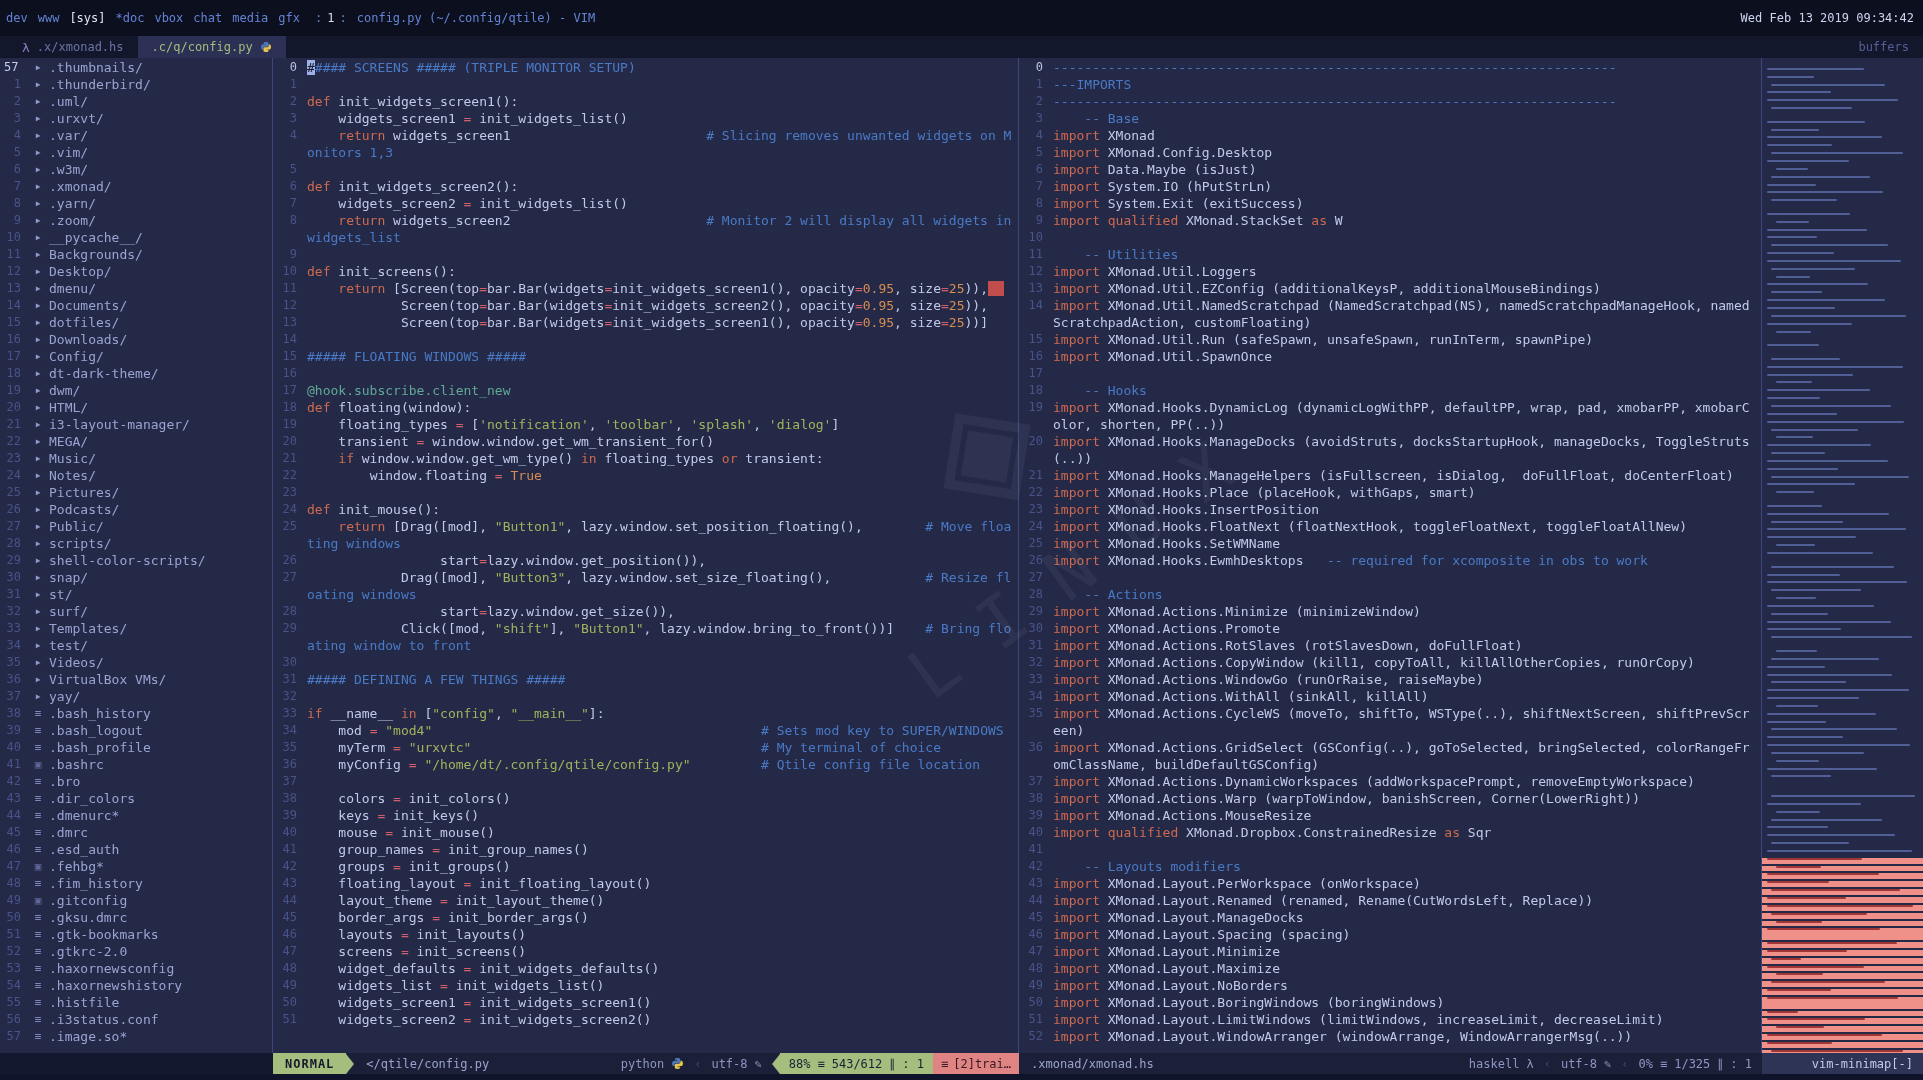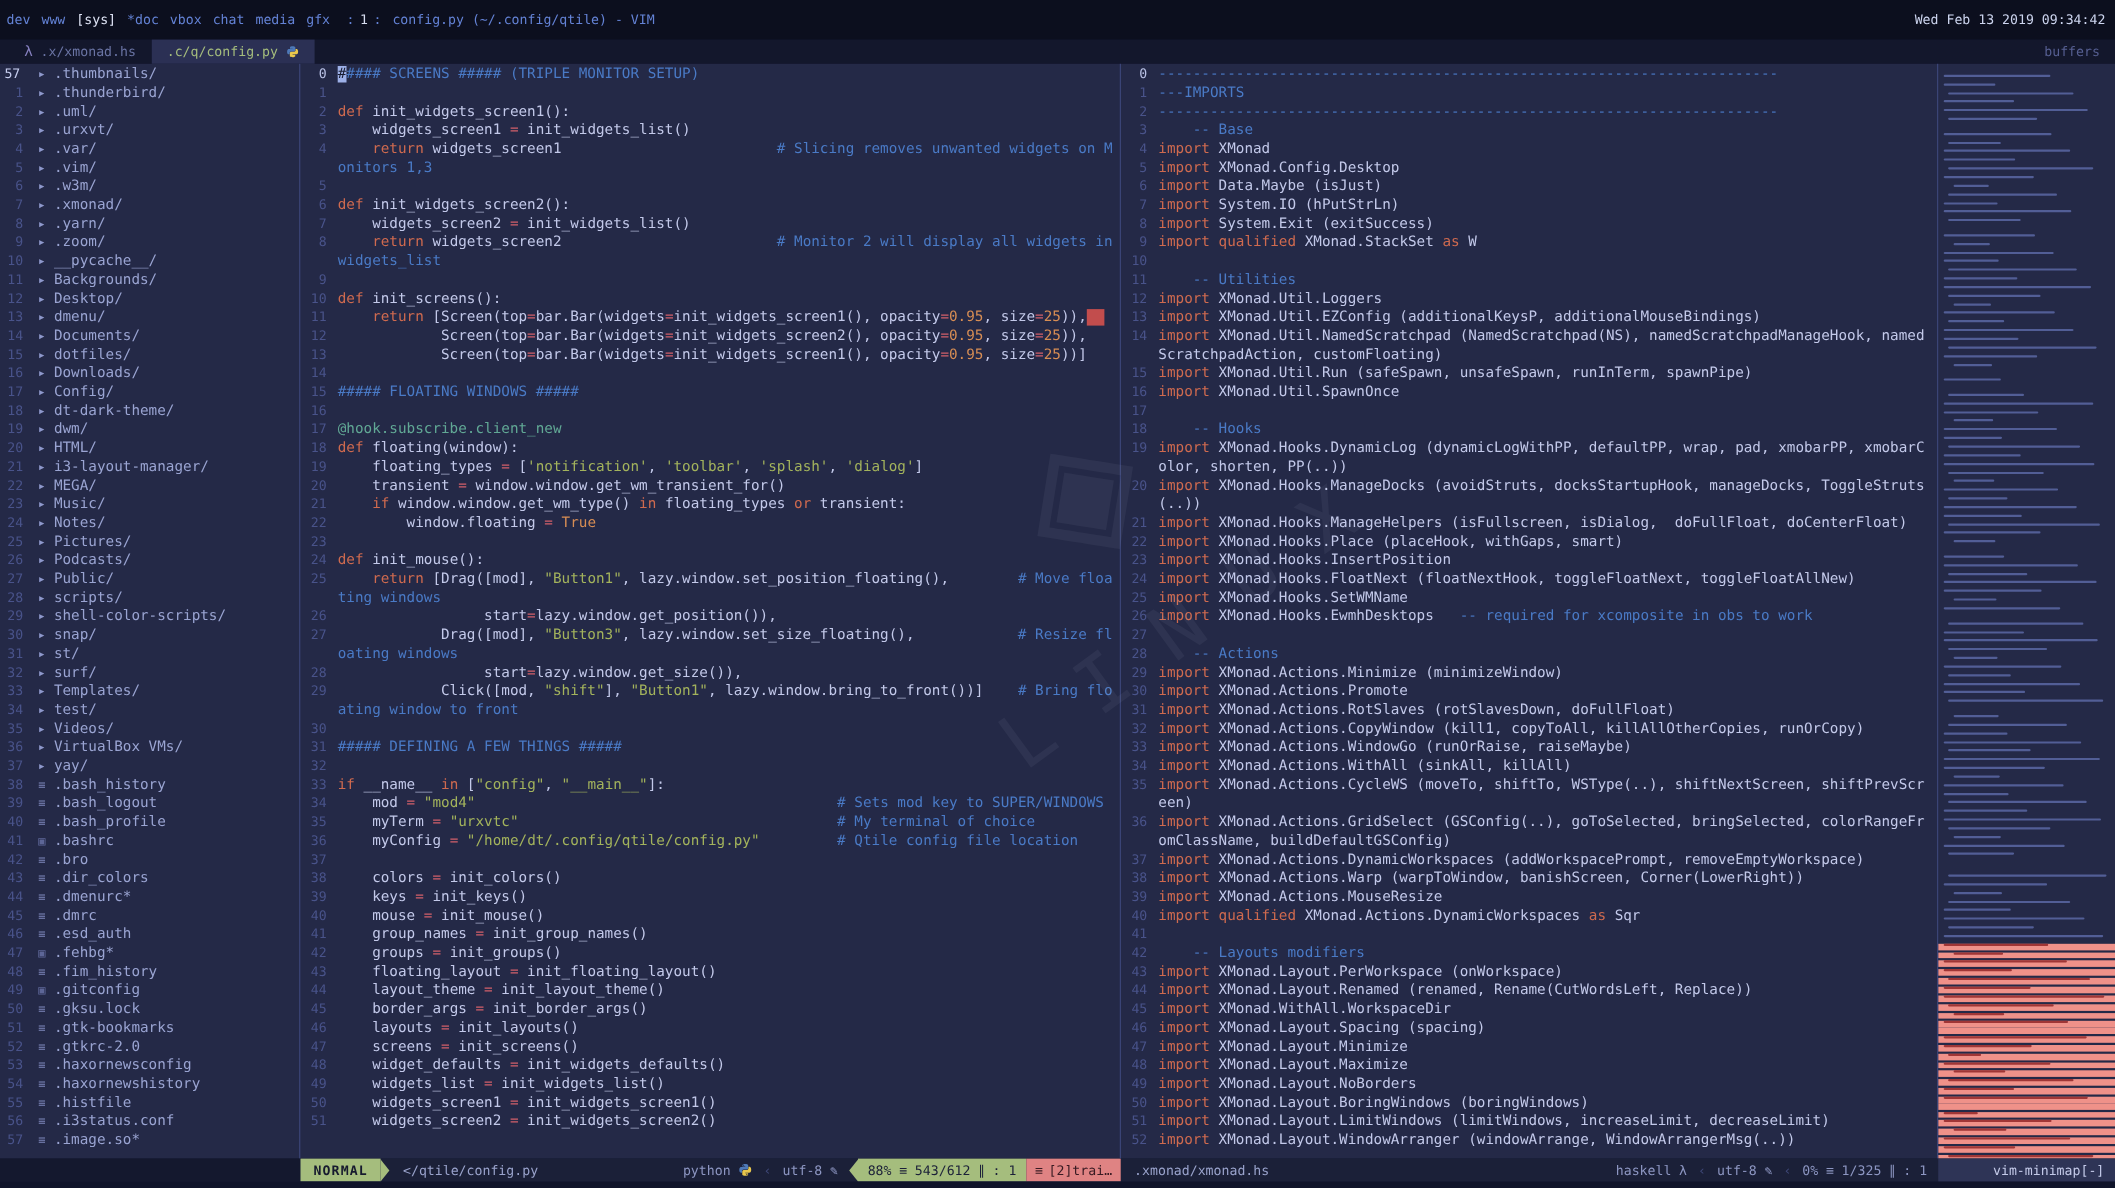--- a/index.html
+++ b/index.html
@@ -171,21 +171,21 @@
         <div class="trow"><span class="tn">40</span><span class="ticon ">≡</span><span class="tname">.bash_profile</span></div>
         <div class="trow"><span class="tn">41</span><span class="ticon special">▣</span><span class="tname">.bashrc</span></div>
         <div class="trow"><span class="tn">42</span><span class="ticon ">≡</span><span class="tname">.bro</span></div>
         <div class="trow"><span class="tn">43</span><span class="ticon ">≡</span><span class="tname">.dir_colors</span></div>
         <div class="trow"><span class="tn">44</span><span class="ticon ">≡</span><span class="tname">.dmenurc*</span></div>
         <div class="trow"><span class="tn">45</span><span class="ticon ">≡</span><span class="tname">.dmrc</span></div>
         <div class="trow"><span class="tn">46</span><span class="ticon ">≡</span><span class="tname">.esd_auth</span></div>
         <div class="trow"><span class="tn">47</span><span class="ticon special">▣</span><span class="tname">.fehbg*</span></div>
         <div class="trow"><span class="tn">48</span><span class="ticon ">≡</span><span class="tname">.fim_history</span></div>
         <div class="trow"><span class="tn">49</span><span class="ticon special">▣</span><span class="tname">.gitconfig</span></div>
-        <div class="trow"><span class="tn">50</span><span class="ticon ">≡</span><span class="tname">.gksu.lock</span></div>
+        <div class="trow"><span class="tn">50</span><span class="ticon ">≡</span><span class="tname">.gksu.dmrc</span></div>
         <div class="trow"><span class="tn">51</span><span class="ticon ">≡</span><span class="tname">.gtk-bookmarks</span></div>
         <div class="trow"><span class="tn">52</span><span class="ticon ">≡</span><span class="tname">.gtkrc-2.0</span></div>
         <div class="trow"><span class="tn">53</span><span class="ticon ">≡</span><span class="tname">.haxornewsconfig</span></div>
         <div class="trow"><span class="tn">54</span><span class="ticon ">≡</span><span class="tname">.haxornewshistory</span></div>
         <div class="trow"><span class="tn">55</span><span class="ticon ">≡</span><span class="tname">.histfile</span></div>
         <div class="trow"><span class="tn">56</span><span class="ticon ">≡</span><span class="tname">.i3status.conf</span></div>
         <div class="trow"><span class="tn">57</span><span class="ticon ">≡</span><span class="tname">.image.so*</span></div>
       </div>
     <div class="vsep"></div>
     <div class="pane" id="pane-middle">
@@ -555,41 +555,41 @@
         <div class="crow">
           <span class="ln">38</span>
           <span class="ct"><span class="tk-k">import</span><span class="tk-t"> XMonad.Actions.Warp (warpToWindow, banishScreen, Corner(LowerRight))</span></span>
         </div>
         <div class="crow">
           <span class="ln">39</span>
           <span class="ct"><span class="tk-k">import</span><span class="tk-t"> XMonad.Actions.MouseResize</span></span>
         </div>
         <div class="crow">
           <span class="ln">40</span>
-          <span class="ct"><span class="tk-k">import</span><span class="tk-t"> </span><span class="tk-k">qualified</span><span class="tk-t"> XMonad.Actions.DynamicWorkspaces </span><span class="tk-k">as</span><span class="tk-t"> Sqr</span></span>
+          <span class="ct"><span class="tk-k">import</span><span class="tk-t"> </span><span class="tk-k">qualified</span><span class="tk-t"> XMonad.Dropbox.ConstrainedResize </span><span class="tk-k">as</span><span class="tk-t"> Sqr</span></span>
         </div>
         <div class="crow">
           <span class="ln">41</span>
           <span class="ct"></span>
         </div>
         <div class="crow">
           <span class="ln">42</span>
           <span class="ct"><span class="tk-c">    -- Layouts modifiers</span></span>
         </div>
         <div class="crow">
           <span class="ln">43</span>
           <span class="ct"><span class="tk-k">import</span><span class="tk-t"> XMonad.Layout.PerWorkspace (onWorkspace)</span></span>
         </div>
         <div class="crow">
           <span class="ln">44</span>
           <span class="ct"><span class="tk-k">import</span><span class="tk-t"> XMonad.Layout.Renamed (renamed, Rename(CutWordsLeft, Replace))</span></span>
         </div>
         <div class="crow">
           <span class="ln">45</span>
-          <span class="ct"><span class="tk-k">import</span><span class="tk-t"> XMonad.WithAll.WorkspaceDir</span></span>
+          <span class="ct"><span class="tk-k">import</span><span class="tk-t"> XMonad.Layout.ManageDocks</span></span>
         </div>
         <div class="crow">
           <span class="ln">46</span>
           <span class="ct"><span class="tk-k">import</span><span class="tk-t"> XMonad.Layout.Spacing (spacing)</span></span>
         </div>
         <div class="crow">
           <span class="ln">47</span>
           <span class="ct"><span class="tk-k">import</span><span class="tk-t"> XMonad.Layout.Minimize</span></span>
         </div>
         <div class="crow">

